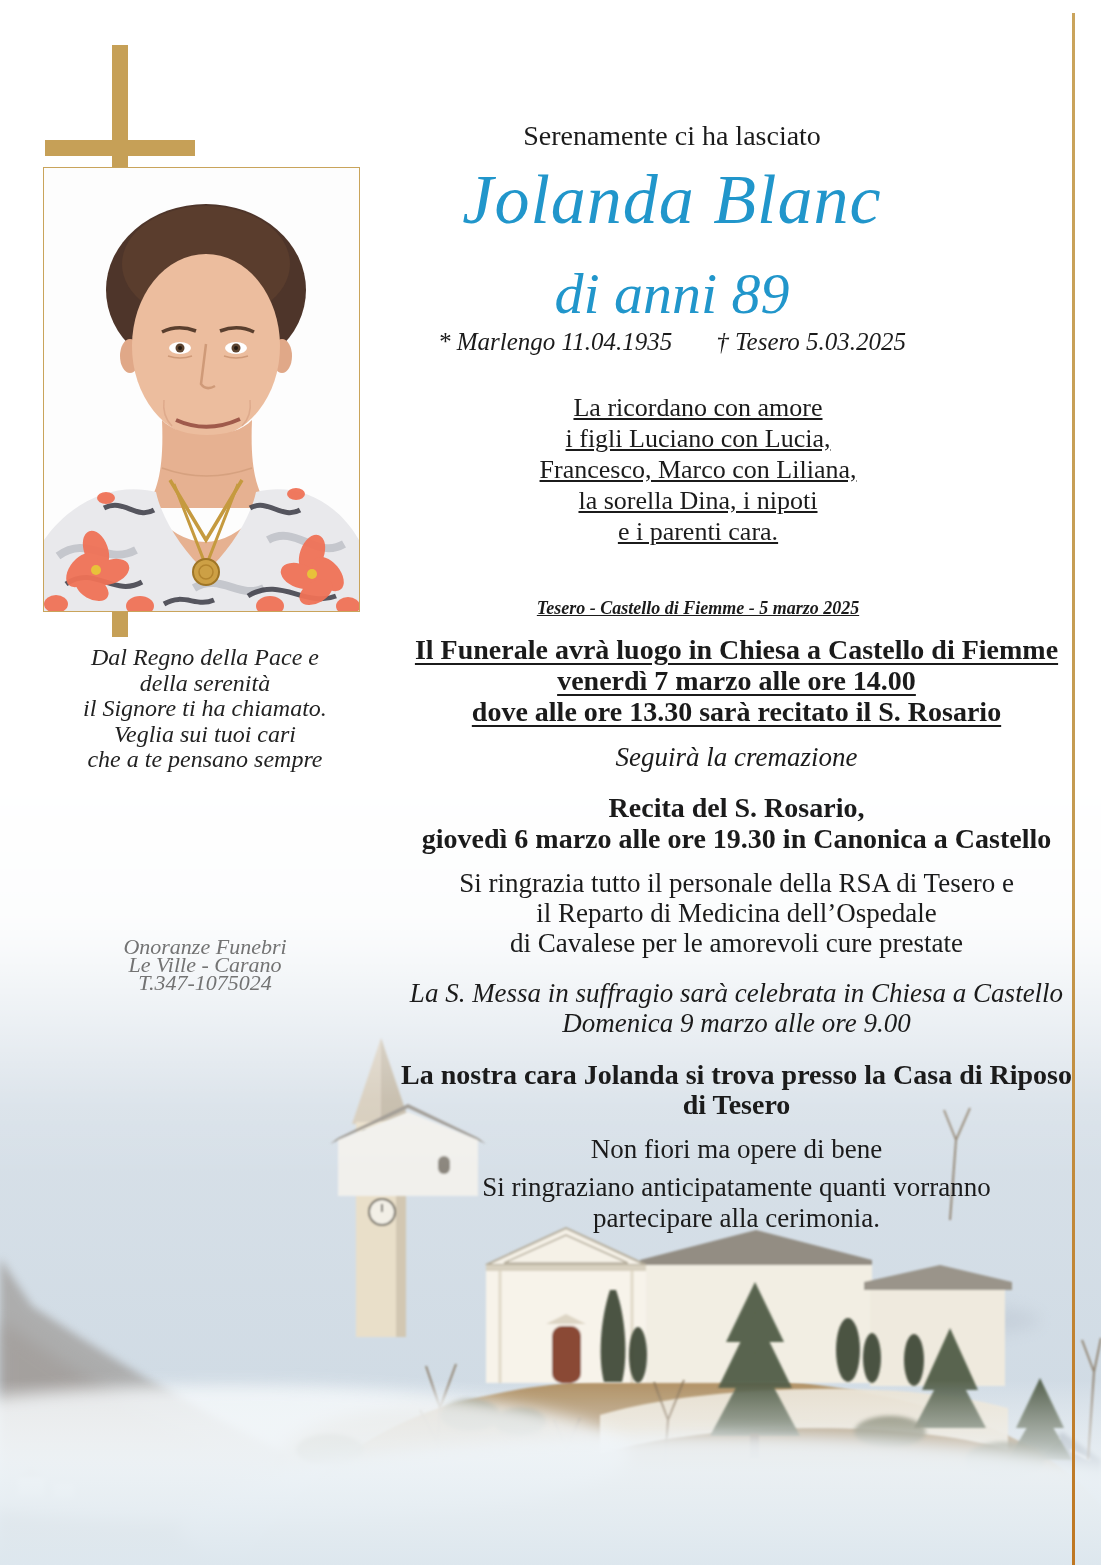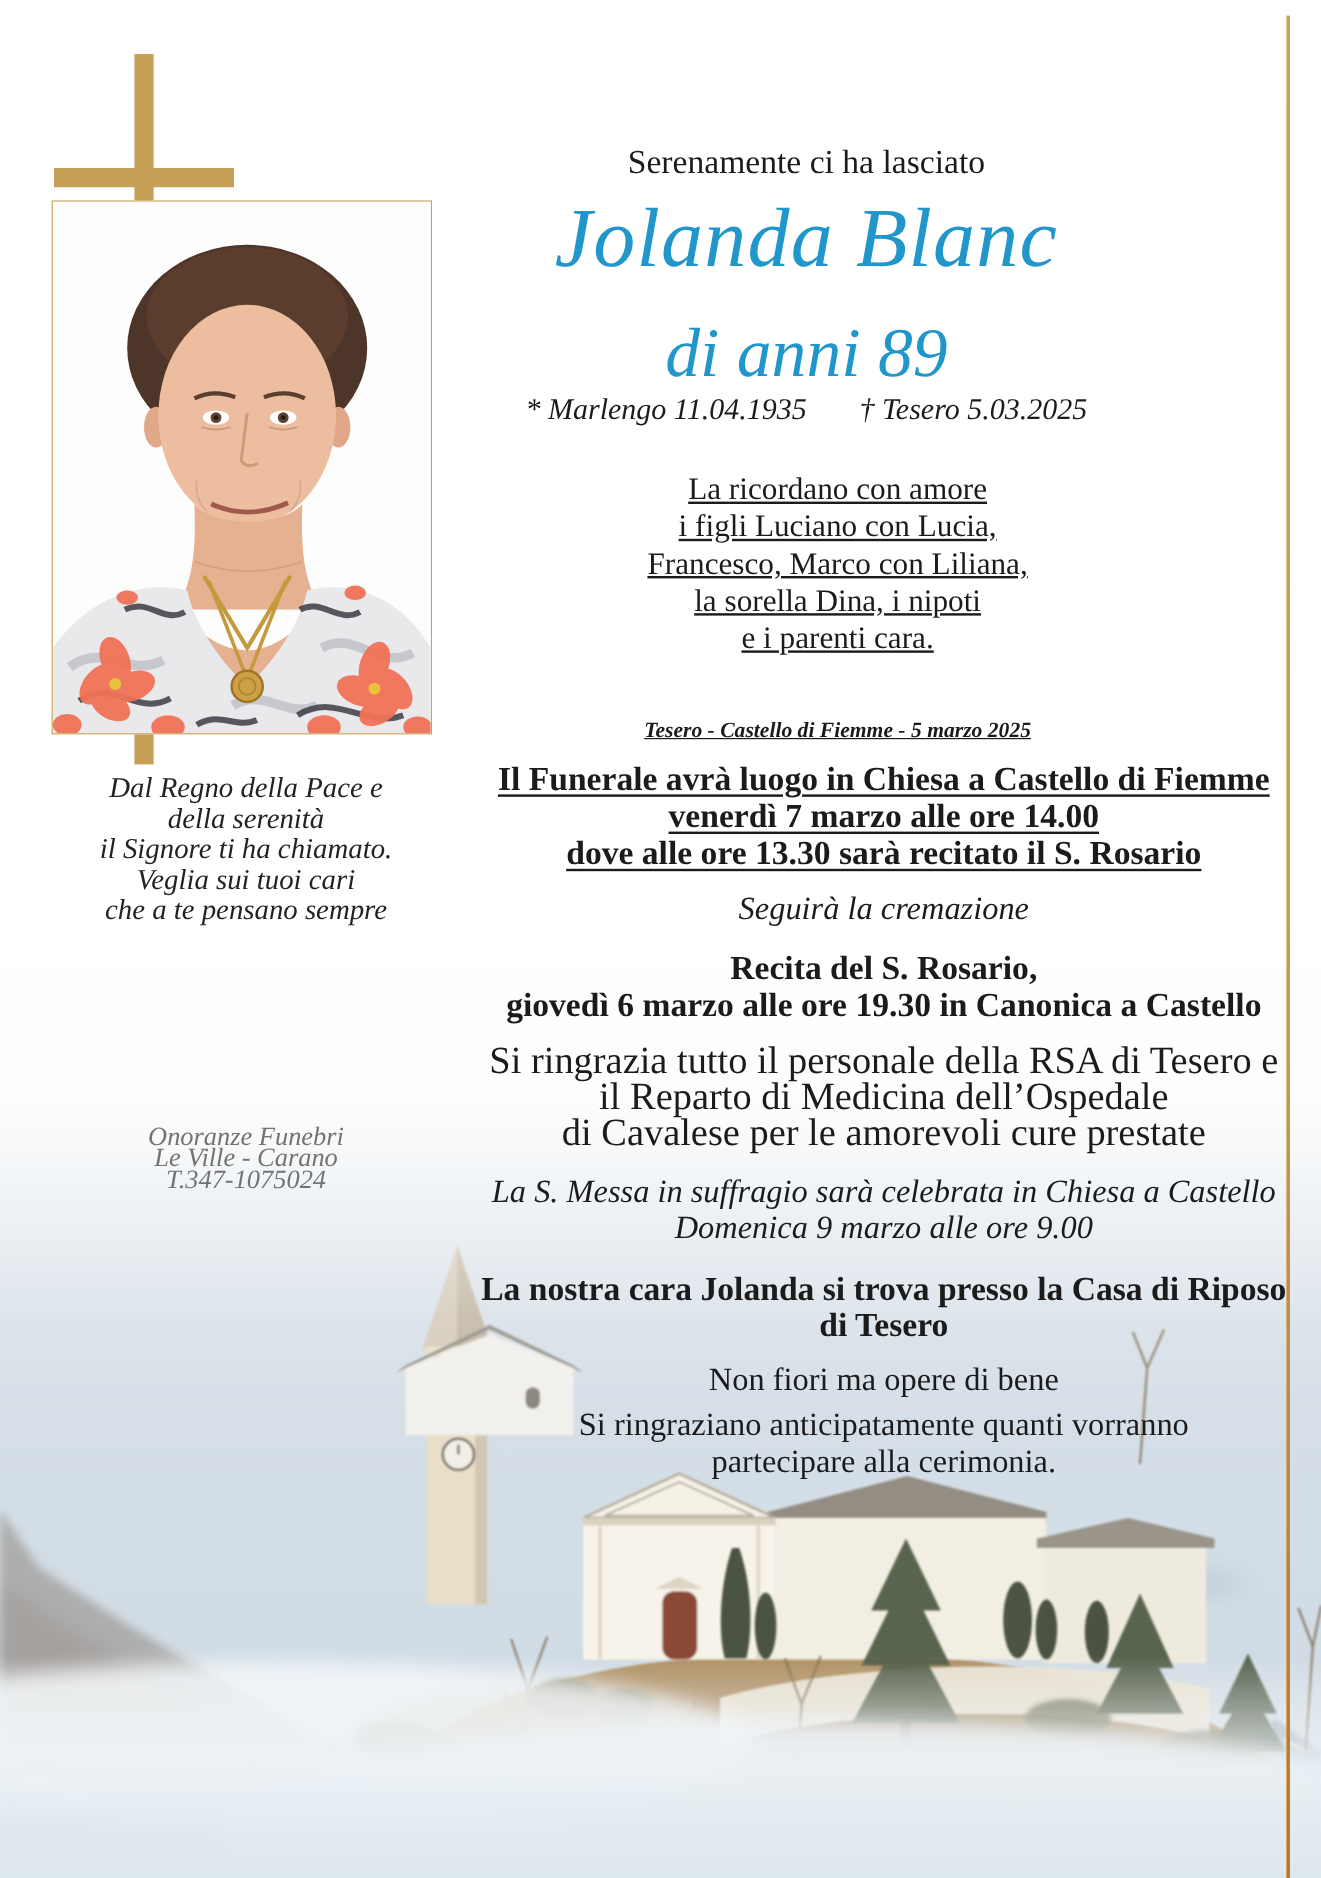--- a/index.html
+++ b/index.html
@@ -19,21 +19,21 @@
   .name{top:160px;font-size:70px;font-style:italic;color:#2196cb;letter-spacing:1px;}
   .anni{top:260px;font-size:58px;font-style:italic;color:#2196cb;}
   .dates{top:328px;font-size:25px;font-style:italic;}
   .dates .gap{display:inline-block;width:44px;}
   .family{top:392px;font-size:26px;line-height:31px;}
   .tesero{top:578px;font-size:18px;font-weight:bold;font-style:italic;margin-top:20px;}
   .funeral{top:634px;font-size:28px;font-weight:bold;line-height:31px;}
   .u{text-decoration:underline;text-decoration-thickness:2px;text-underline-offset:4px;}
   .cremazione{top:742px;font-size:27px;font-style:italic;}
   .rosario{top:792px;font-size:28px;font-weight:bold;line-height:31px;}
-  .thanks{top:868px;font-size:32px;line-height:30px;}
+  .thanks{top:868px;font-size:27px;line-height:30px;}
   .messa{top:978px;font-size:27px;font-style:italic;line-height:30px;}
   .nostra{top:1060px;font-size:28px;font-weight:bold;line-height:30px;}
   .nonfiori{top:1134px;font-size:27px;}
   .partecipa{top:1172px;font-size:27px;line-height:31px;}
   .verse{left:50px;width:310px;top:645px;font-size:24px;line-height:25.5px;font-style:italic;color:#222;}
   .fhome{left:105px;width:200px;top:938px;font-size:22px;line-height:18px;font-style:italic;color:#737373;text-align:center;}
   .cross-v{left:112px;top:45px;width:16px;height:592px;background:#c6a057;z-index:1;}
   .cross-h{left:45px;top:140px;width:150px;height:16px;background:#c6a057;z-index:1;}
   .photo{left:43px;top:167px;width:317px;height:445px;border:1px solid #c9a45b;
          background:#ffffff;z-index:2;box-sizing:border-box;overflow:hidden;}

